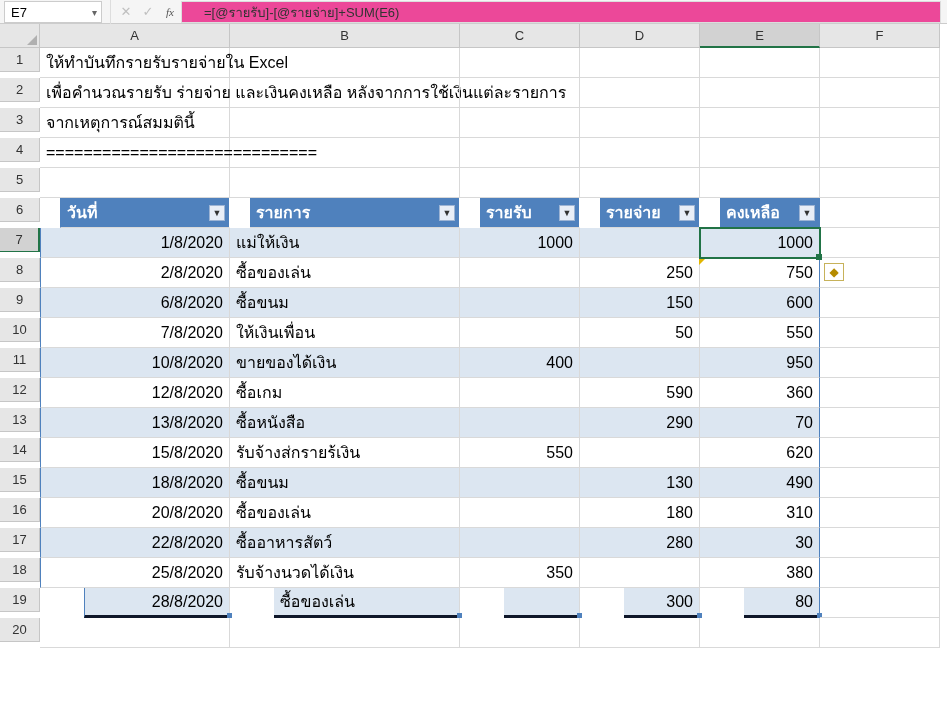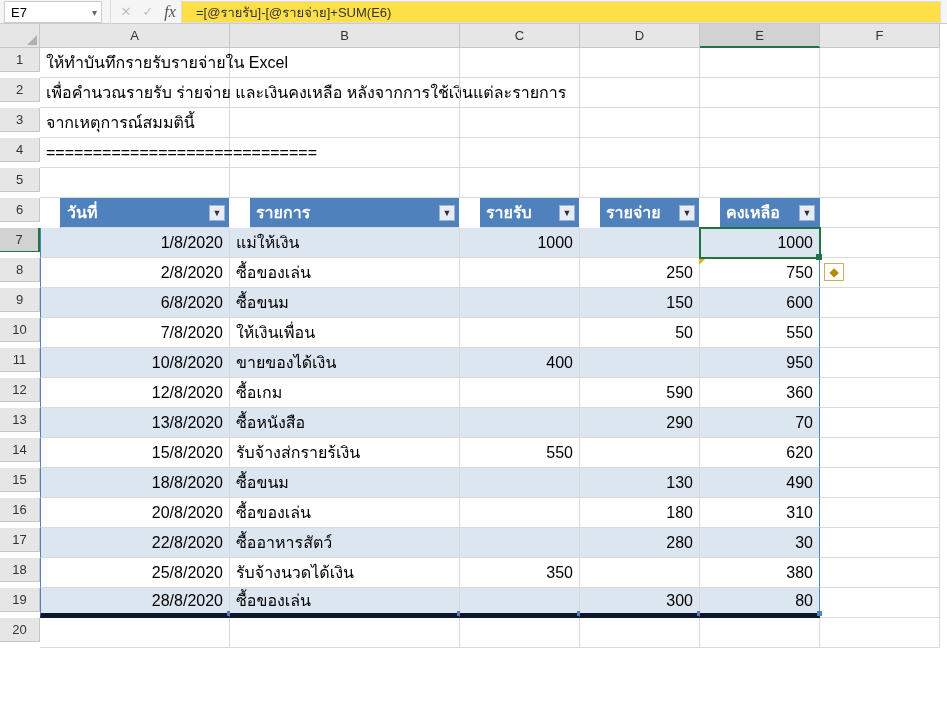--- a/index.html
+++ b/index.html
@@ -44,28 +44,28 @@
   .fb-btn {
     width: 22px; height: 22px;
     display: inline-flex; align-items:center; justify-content:center;
     color: #bfbfbf;
     font-size: 13px;
   }
   .fb-fx {
     color: #555;
     font-style: italic;
     font-family: "Times New Roman", serif;
-    font-size: 16px;
+    font-size: 11px;
   }
   .formula-input {
     flex: 1;
     height: 22px;
     line-height: 22px;
-    padding: 0 14px;
-    background: #fde047;
+    padding: 0 22px;
+    background: #ec4899;
     border: 1px solid #ddd;
     margin-right: 6px;
     font-size: 13px;
     color: #333;
   }
   
   .sheet {
     display: grid;
     grid-template-columns: 40px 190px 230px 120px 120px 120px 120px;
   }
@@ -145,21 +145,21 @@
   .warn-tag{
     position:absolute; left:-1px; top:-1px;
     width:0;height:0;
     border-top:8px solid #e2b600;
     border-right:8px solid transparent;
     z-index:1;
   }
   
   .tbl-left { border-left:1px solid #4f81bd; }
   .tbl-right{ border-right:1px solid #4f81bd; }
-  .tbl-bottom{ border-bottom:5px solid #0f172a; }
+  .tbl-bottom{ border-bottom:3px solid #0f172a;margin-left:44px; }
   .tbl-bottom::after{
     content:"";position:absolute;right:-3px;bottom:-3px;width:5px;height:5px;background:#4f81bd;
   }
 </style>
 </head>
 <body>
 
 <div class="formula-bar">
   <div class="name-box">E7</div>
   <div class="fb-divider"></div>

